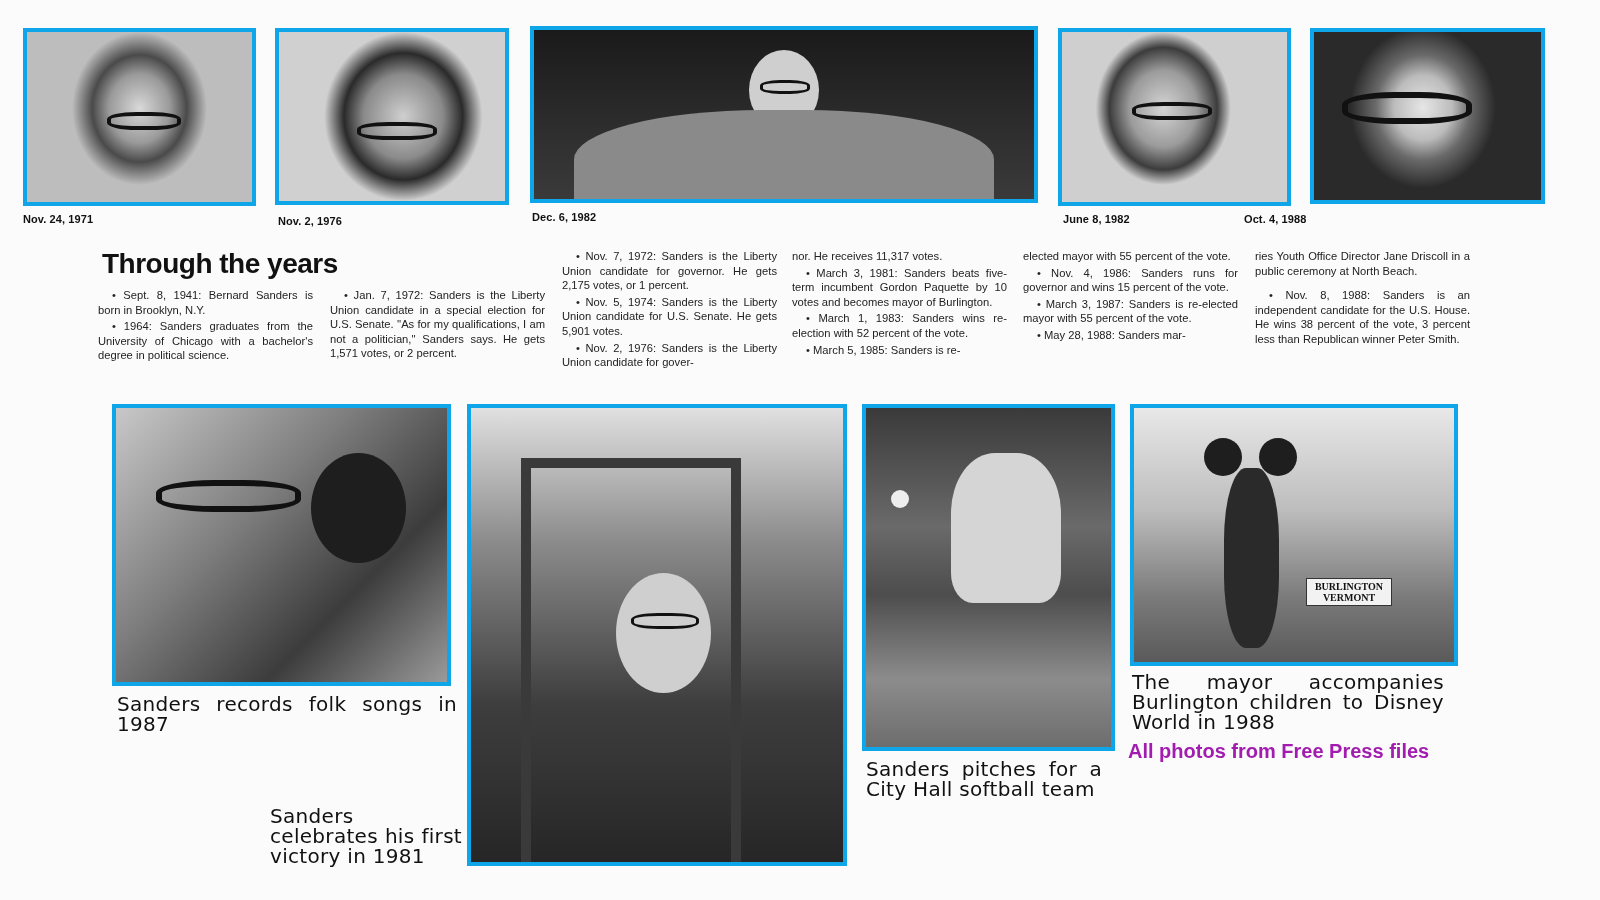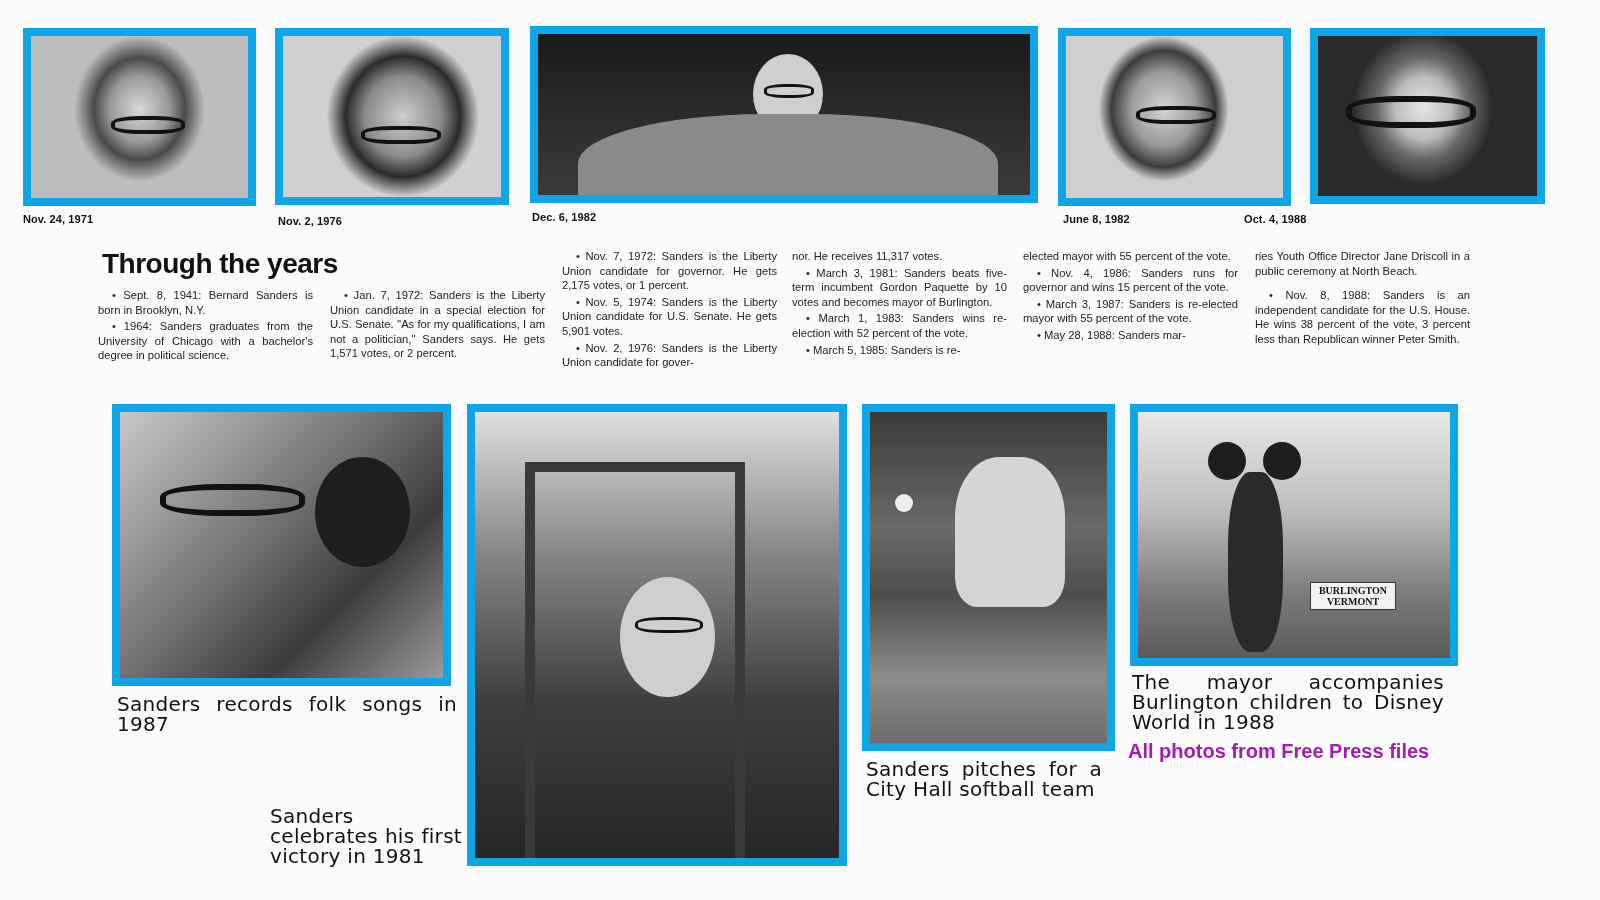--- a/index.html
+++ b/index.html
@@ -1,17 +1,17 @@
 <!DOCTYPE html>
 <html><head>
   <meta charset="utf-8">
   <style>
     html, body { margin:0; padding:0; }
     body { width:1600px; height:900px; background:#fbfbfb; position:relative; overflow:hidden; font-family:"Liberation Sans", sans-serif; color:#111; }
-    .photo { position:absolute; border:8px solid #0ea5e9; box-sizing:border-box; overflow:hidden; }
+    .photo { position:absolute; border:4px solid #0ea5e9; box-sizing:border-box; overflow:hidden; }
     .photo .ph { position:absolute; inset:0; }
     .date { position:absolute; font-family:"Liberation Sans", sans-serif; font-weight:bold; font-size:11px; color:#111; letter-spacing:0.1px; }
     .title { position:absolute; left:102px; top:248px; font-size:28px; font-weight:bold; letter-spacing:-0.5px; color:#111; }
     .col { position:absolute; width:215px; font-size:11.2px; line-height:14.6px; text-align:justify; color:#222; font-family:"Liberation Sans", sans-serif; }
     .col p { margin:0 0 2px 0; text-indent:14px; }
     .col p.cont { text-indent:0; }
     .cap { position:absolute; font-size:20px; line-height:20px; color:#111; letter-spacing:0.3px; text-align:justify; font-family:"DejaVu Sans", sans-serif; }
     .credit { position:absolute; left:1128px; top:740px; font-size:20px; font-weight:bold; color:#a21caf; }
     
     .g1 { background:radial-gradient(ellipse 30% 45% at 50% 45%, #d9d9d9 0%, #9a9a9a 45%, #4a4a4a 70%, #bdbdbd 100%); }

